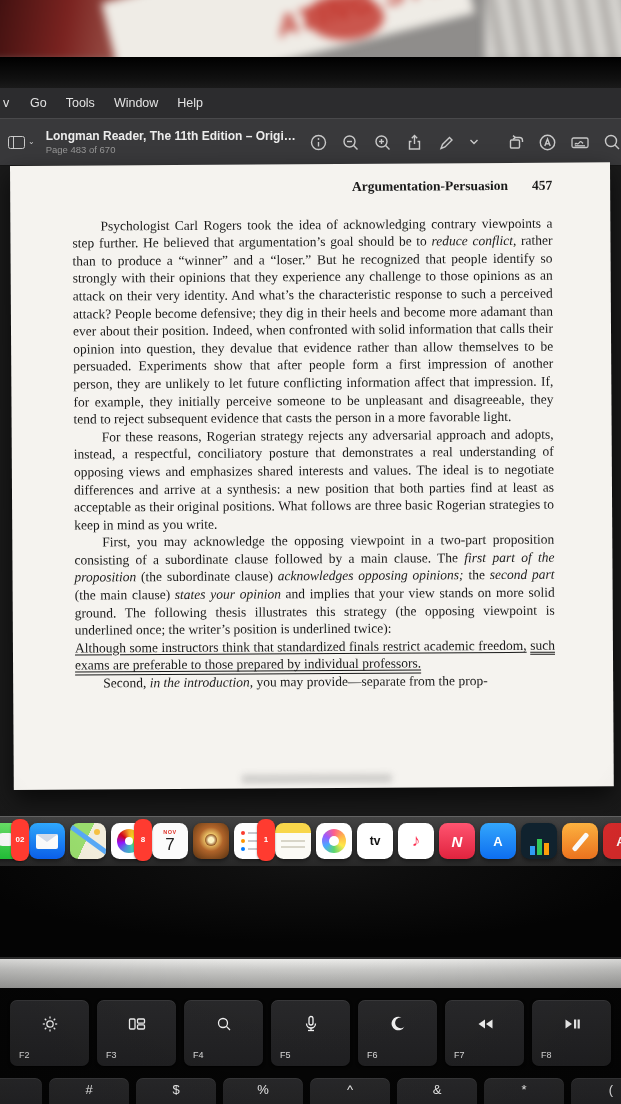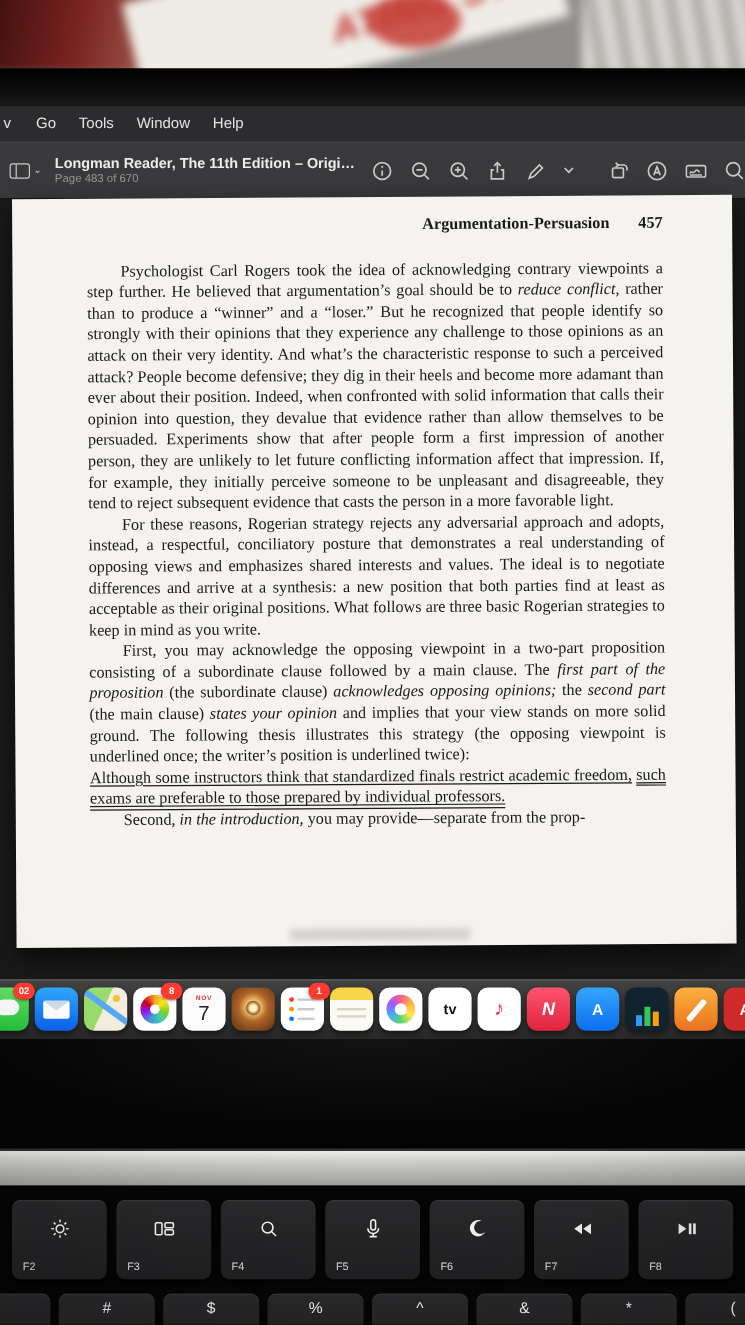--- a/index.html
+++ b/index.html
@@ -42,21 +42,21 @@
   .doc-header{display:flex;justify-content:flex-end;gap:24px;font-weight:700;margin-bottom:20px;text-align:right;}
   .page-pad p{margin:0;text-indent:28px;}
   .thesis{margin:16px 0 15px;text-indent:0 !important;}
   .it{font-style:italic;}
   .un1{text-decoration-line:underline;text-underline-offset:2px;}
   .un2{text-decoration-line:underline;text-decoration-style:double;text-underline-offset:2px;}
 
   
   .dock{position:absolute;top:816px;height:50px;left:0;right:0;background:linear-gradient(180deg,rgba(158,158,158,.42),rgba(110,110,110,.36));display:flex;align-items:center;gap:5px;padding:0 2px;overflow:hidden;box-shadow:inset 0 1px 0 rgba(255,255,255,.18);}
   .di{width:36px;height:36px;border-radius:8.5px;position:relative;flex:0 0 auto;box-shadow:0 2px 4px rgba(0,0,0,.45);}
-  .badge{position:absolute;top:-4px;right:-5px;min-width:14px;height:14px;border-radius:8px;background:#ff3b30;color:#fff;font-size:8px;line-height:14px;text-align:center;padding:0 2px;font-weight:700;box-shadow:0 1px 2px rgba(0,0,0,.4);z-index:3;}
+  .badge{position:absolute;top:-4px;right:-5px;min-width:14px;height:14px;border-radius:8px;background:#ff3b30;color:#fff;font-size:8px;line-height:14px;text-align:center;padding:14px 2px;font-weight:700;box-shadow:0 1px 2px rgba(0,0,0,.4);z-index:3;}
   .di.messages{background:linear-gradient(180deg,#6ae268,#23c63a);margin-left:-14px;}
   .di.messages::before{content:"";position:absolute;left:8px;top:10px;width:20px;height:13px;border-radius:7px;background:#fff;}
   .di.mail{background:linear-gradient(180deg,#2fa9ff,#0a61ef);}
   .di.mail::before{content:"";position:absolute;left:7px;right:7px;top:11px;bottom:10px;background:#fff;border-radius:2px;}
   .di.mail::after{content:"";position:absolute;left:7px;top:11px;width:0;height:0;border-left:11px solid transparent;border-right:11px solid transparent;border-top:8px solid #d4ddec;}
   .di.maps{background:linear-gradient(115deg,#99dc6d 0 46%,#f2eddc 46%);overflow:hidden;}
   .di.maps::before{content:"";position:absolute;left:-6px;top:15px;width:52px;height:5px;background:#57a8f5;transform:rotate(36deg);}
   .di.maps::after{content:"";position:absolute;right:6px;top:6px;width:6px;height:6px;border-radius:50%;background:#f6c143;}
   .di.photos{background:#fff;}
   .di.photos::before{content:"";position:absolute;left:6px;top:6px;width:24px;height:24px;border-radius:50%;background:conic-gradient(#f5a623,#f8e71c,#7ed321,#41c9b4,#4a90d9,#9013fe,#d0021b,#f5a623);}

